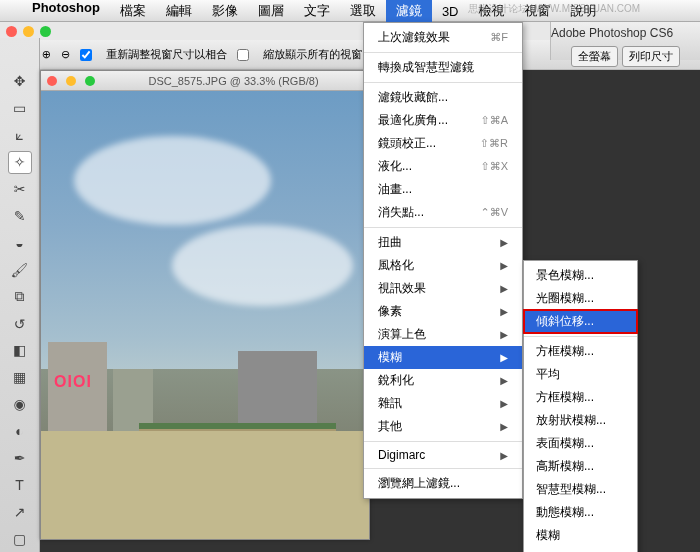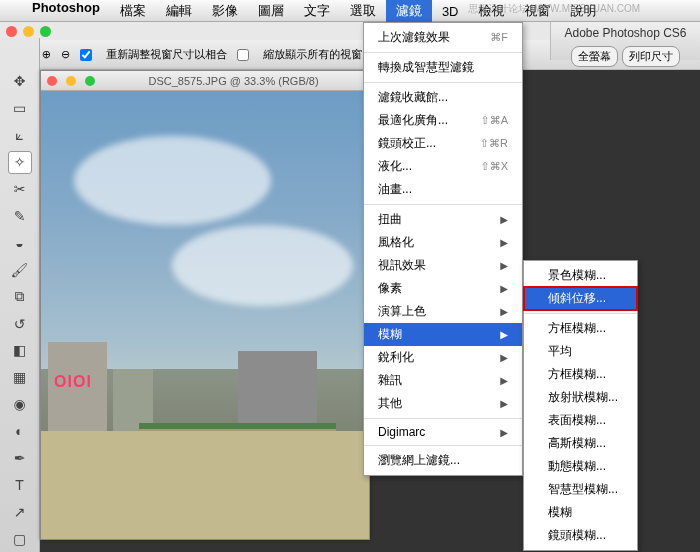--- a/index.html
+++ b/index.html
@@ -10,24 +10,24 @@
 .menubar .mi{padding:8px 10px;height:22px;display:flex;align-items:center;cursor:default}
 .menubar .mi.active{background:#2f6fd8;color:#fff}
 .traffic{height:18px;display:flex;align-items:center;padding-left:6px;gap:6px;background:#e8e8e8}
 .tl{width:11px;height:11px;border-radius:50%}
 .tl.r{background:#ff5f57}.tl.y{background:#ffbd2e}.tl.g{background:#28c940}
 .opts{height:30px;background:linear-gradient(#efefef,#d6d6d6);display:flex;align-items:center;padding:0 8px;font-size:11px;gap:10px;border-bottom:1px solid #bbb}
 .zoom{display:flex;align-items:center;gap:2px}
 .zicon{font-size:13px}
 .chk{display:flex;align-items:center;gap:14px}
 .chk input{width:12px;height:12px}
-.right-opts{position:absolute;right:0;top:22px;height:38px;width:150px;background:linear-gradient(#efefef,#d6d6d6);border-left:1px solid #bbb;font-size:11px;text-align:center}
+.right-opts{position:absolute;right:0;top:22px;height:38px;width:150px;background:linear-gradient(#efefef,#d6d6d6);border-left:1px solid #bbb;font-size:11px;text-align:left}
 .right-opts .brand{padding:4px 0;color:#333;font-size:12px}
 .right-opts .btns{display:flex;justify-content:center;gap:4px;padding:2px}
-.right-opts .btn{border:1px solid #999;background:#f2f2f2;border-radius:8px;padding:2px 6px;font-size:11px}
+.right-opts .btn{border:1px solid #999;background:#f2f2f2;border-radius:3px;padding:2px 6px;font-size:11px}
 .doc{position:absolute;left:40px;top:70px;width:330px;height:470px;background:#fff;border:1px solid #888;box-shadow:0 0 4px rgba(0,0,0,.3)}
 .doc-title{height:20px;background:linear-gradient(#f0f0f0,#d8d8d8);display:flex;align-items:center;font-size:11px;padding:0 6px;gap:9px;border-bottom:1px solid #aaa}
 .doc-title .tl{width:10px;height:10px}
 .doc-title .name{flex:1;text-align:center;color:#555}
 .canvas{position:relative;width:100%;height:calc(100% - 20px);overflow:hidden}
 .sky{position:absolute;inset:0;background:linear-gradient(180deg,#6d9cc4 0%,#87abc9 30%,#a5bfce 55%,#c0cfcf 70%,#aab5a6 78%);}
 .cloud{position:absolute;background:rgba(255,255,255,.6);border-radius:50%;filter:blur(3px)}
 .city{position:absolute;bottom:0;left:0;right:0;height:38%;background:linear-gradient(#8a9486 0%,#7c8070 50%,#8b8a7a 100%)}
 .bld{position:absolute;bottom:24%;background:#a8a49a}
 .sign{position:absolute;bottom:33%;left:4%;color:#ff3b6b;font-weight:bold;font-size:16px;letter-spacing:1px}
@@ -37,21 +37,21 @@
 .tool{width:24px;height:24px;margin:2px 0;display:flex;align-items:center;justify-content:center;font-size:14px;color:#444;cursor:default}
 .tool.sel{background:#fff;border:1px solid #999;border-radius:3px}
 .dropdown{position:absolute;left:363px;top:22px;width:160px;background:#fff;border:1px solid #9a9a9a;box-shadow:2px 2px 6px rgba(0,0,0,.3);font-size:12px;padding:3px 0}
 .di{padding:3px 14px;display:flex;justify-content:space-between;align-items:center;white-space:nowrap}
 .di .sc{color:#888;font-size:11px}
 .di.hi{background:#2a65d8;color:#fff}
 .di.hi .arr{color:#fff}
 .sep{height:1px;background:#ddd;margin:3px 0}
 .arr{color:#555;font-size:10px}
 .submenu{position:absolute;left:523px;top:260px;width:115px;background:#fff;border:1px solid #9a9a9a;box-shadow:2px 2px 6px rgba(0,0,0,.3);font-size:12px;padding:3px 0}
-.si{padding:3px 24px;white-space:nowrap}
+.si{padding:3px 12px;white-space:nowrap}
 .si.hi{background:#2a65d8;color:#fff;outline:2px solid #d00;outline-offset:-1px}
 .watermark{position:absolute;top:2px;right:60px;font-size:10px;color:#888;opacity:.6}
 </style>
 </head>
 <body>
 
 <div class="menubar">
   <div class="logo"></div>
   <div class="app">Photoshop</div>
   <div class="mi">檔案</div>
@@ -159,20 +159,24 @@
       <span>鏡頭校正...</span>
       <span class="sc">⇧⌘R</span>
     </div>
   <div class="di">
       <span>液化...</span>
       <span class="sc">⇧⌘X</span>
     </div>
   <div class="di">
       <span>油畫...</span>
     </div>
+  <div class="di">
+      <span>消失點...</span>
+      <span class="sc">⌃⌘V</span>
+    </div>
   <div class="sep"></div>
   <div class="di">
       <span>扭曲</span>
       <span class="arr">▶</span>
     </div>
   <div class="di">
       <span>風格化</span>
       <span class="arr">▶</span>
     </div>
   <div class="di">
@@ -209,25 +213,26 @@
       <span class="arr">▶</span>
     </div>
   <div class="sep"></div>
   <div class="di">
       <span>瀏覽網上濾鏡...</span>
     </div>
 </div>
 
 <div class="submenu">
   <div class="si">景色模糊...</div>
+  <div class="si">光圈模糊...</div>
   <div class="si hi">傾斜位移...</div>
   <div class="sep"></div>
   <div class="si">方框模糊...</div>
   <div class="si">平均</div>
   <div class="si">方框模糊...</div>
   <div class="si">放射狀模糊...</div>
   <div class="si">表面模糊...</div>
   <div class="si">高斯模糊...</div>
+  <div class="si">智慧型模糊...</div>
   <div class="si">動態模糊...</div>
-  <div class="si">智慧型模糊...</div>
   <div class="si">模糊</div>
   <div class="si">鏡頭模糊...</div>
 </div>
 
 </body></html>

